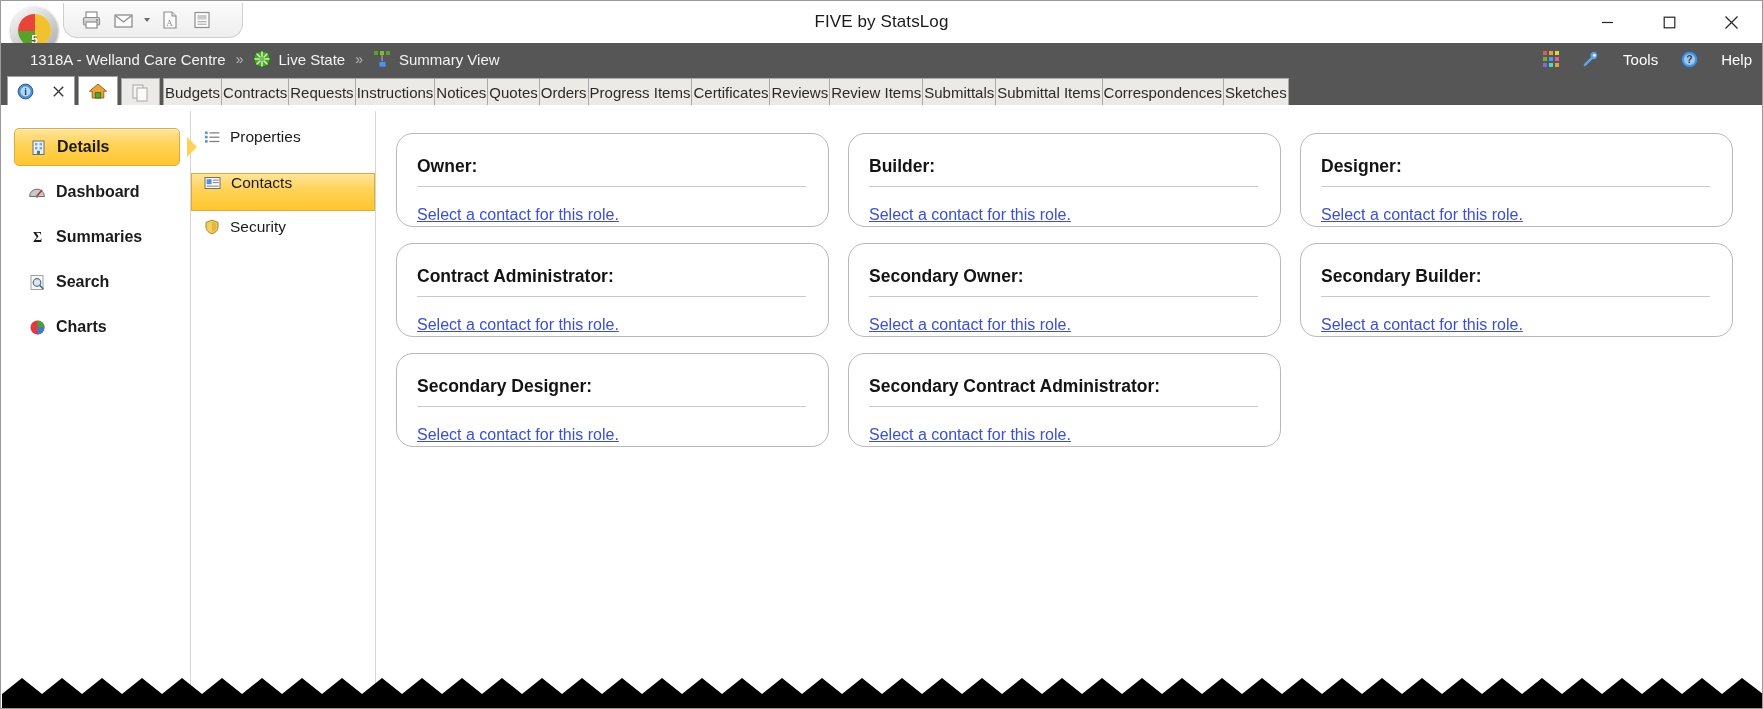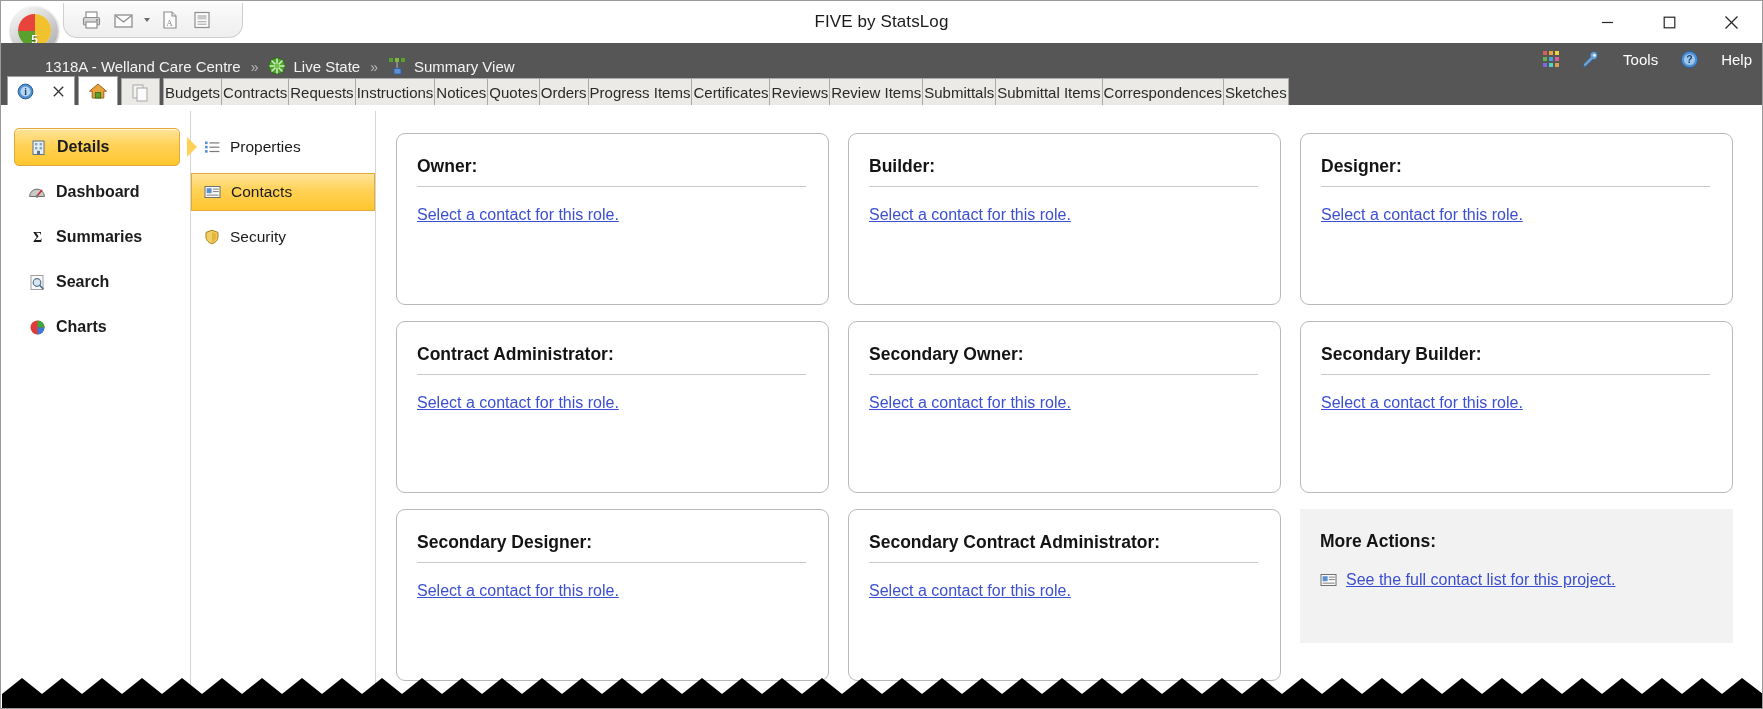--- a/index.html
+++ b/index.html
@@ -90,22 +90,22 @@
   }
   .winbtn {
     width: 62px; height: 42px;
     display: flex; align-items: center; justify-content: center;
     cursor: pointer;
   }
 
   
   .crumbbar {
     height: 32px; background: #565656;
-    display: flex; align-items: flex-end;
-    padding-left: 44px;
+    display: flex; align-items: center;
+    padding-left: 29px;
     color: #ffffff;
     font-size: 15px;
     position: relative;
   }
   .crumb { color: #f3f3f3; cursor: pointer; white-space: nowrap; }
   .crumb-sep { color: #b9b9b9; margin: 0 10px; font-size: 14px; }
   .crumb-ico { margin-right: 7px; display: inline-flex; vertical-align: middle; }
 
   .crumb-right {
     position: absolute; right: 10px; top: 0;
@@ -189,21 +189,21 @@
   
   .subcol {
     width: 185px; flex: 0 0 185px;
     border-right: 1px solid #d6d6d6;
     padding-top: 17px;
     background: #fff;
   }
   .subitem {
     height: 38px;
     margin: 0 0 7px 0;
-    display: flex; align-items: center; gap: 10px;
+    display: flex; gap: 10px;
     padding-left: 12px;
     font-size: 15.5px; color: #1b1b1b;
     cursor: pointer;
   }
   .subitem.selected {
     background: linear-gradient(#ffe49a, #ffd257 45%, #ffc62e);
     border: 1px dotted #4a4a4a;
     outline: 1px solid #e2a93c;
     outline-offset: -1px;
   }
@@ -222,22 +222,22 @@
   }
   .cardgrid {
     display: grid;
     grid-template-columns: repeat(3, 1fr);
     column-gap: 19px;
     row-gap: 16px;
   }
   .card {
     background: #fff;
     border: 1px solid #b9b9b9;
-    border-radius: 9px;
-    height: 172px;
+    border-radius: 17px;
+    height: 94px;
     padding: 22px 22px 0 20px;
   }
   .card-title {
     font-size: 17.5px; font-weight: bold; color: #141414;
     padding-bottom: 9px;
     border-bottom: 1px solid #c9c9c9;
     white-space: nowrap;
   }
   .card-link {
     display: inline-block;
@@ -578,35 +578,20 @@
         <div class="card">
           <div class="card-title">Secondary Designer:</div>
           <a class="card-link">Select a contact for this role.</a>
         </div>
 
         <div class="card">
           <div class="card-title">Secondary Contract Administrator:</div>
           <a class="card-link">Select a contact for this role.</a>
         </div>
 
-        <div class="panel">
-          <div class="panel-title">More Actions:</div>
-          <a class="panel-link">
-            <span style="display:inline-flex">
-              <svg width="17" height="14" viewBox="0 0 17 14">
-                <rect x="1" y="1.5" width="15" height="11" fill="#fbfbfb" stroke="#6f6f6f" stroke-width="1"></rect>
-                <rect x="2.6" y="3.2" width="5" height="5" fill="#5a8fd0"></rect>
-                <rect x="8.8" y="3.6" width="6" height="1.1" fill="#8a8a8a"></rect>
-                <rect x="8.8" y="6" width="6" height="1.1" fill="#8a8a8a"></rect>
-                <rect x="2.6" y="9.6" width="12" height="1.1" fill="#8a8a8a"></rect>
-              </svg>
-            </span>
-            <span class="txt">See the full contact list for this project.</span>
-          </a>
-        </div>
 
       </div>
     </div>
   </div>
 
   <svg class="torn" viewBox="0 0 1761 40" preserveAspectRatio="none">
     <path d="M0,40 L0,26 L20,10 L40,26 L60,10 L80,26 L100,10 L120,26 L140,10 L160,26 L180,10 L200,26 L220,10 L240,26 L260,10 L280,26 L300,10 L320,26 L340,10 L360,26 L380,10 L400,26 L420,10 L440,26 L460,10 L480,26 L500,10 L520,26 L540,10 L560,26 L580,10 L600,26 L620,10 L640,26 L660,10 L680,26 L700,10 L720,26 L740,10 L760,26 L780,10 L800,26 L820,10 L840,26 L860,10 L880,26 L900,10 L920,26 L940,10 L960,26 L980,10 L1000,26 L1020,10 L1040,26 L1060,10 L1080,26 L1100,10 L1120,26 L1140,10 L1160,26 L1180,10 L1200,26 L1220,10 L1240,26 L1260,10 L1280,26 L1300,10 L1320,26 L1340,10 L1360,26 L1380,10 L1400,26 L1420,10 L1440,26 L1460,10 L1480,26 L1500,10 L1520,26 L1540,10 L1560,26 L1580,10 L1600,26 L1620,10 L1640,26 L1660,10 L1680,26 L1700,10 L1720,26 L1740,10 L1761,26 L1761,40 Z" fill="#000000"></path>
   </svg>
 
 </div>

